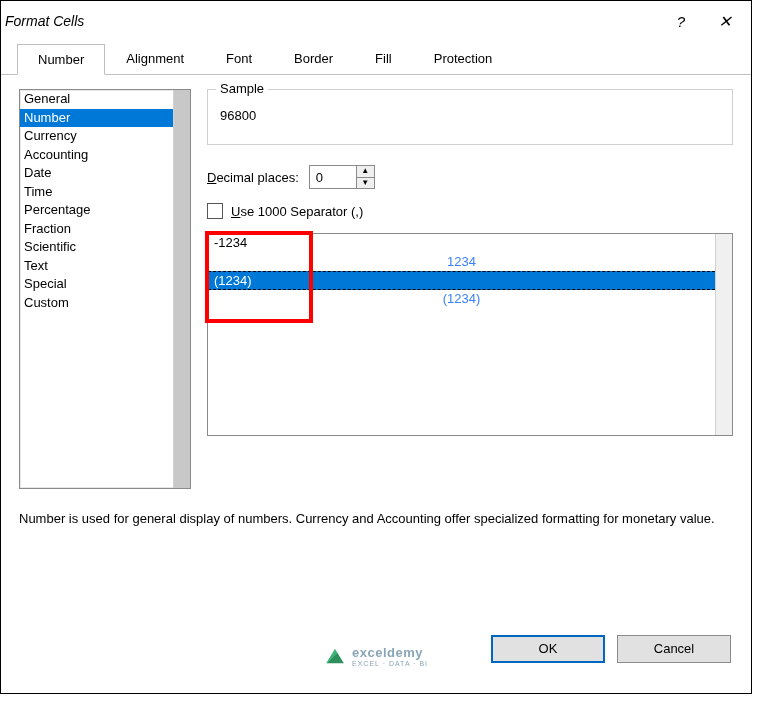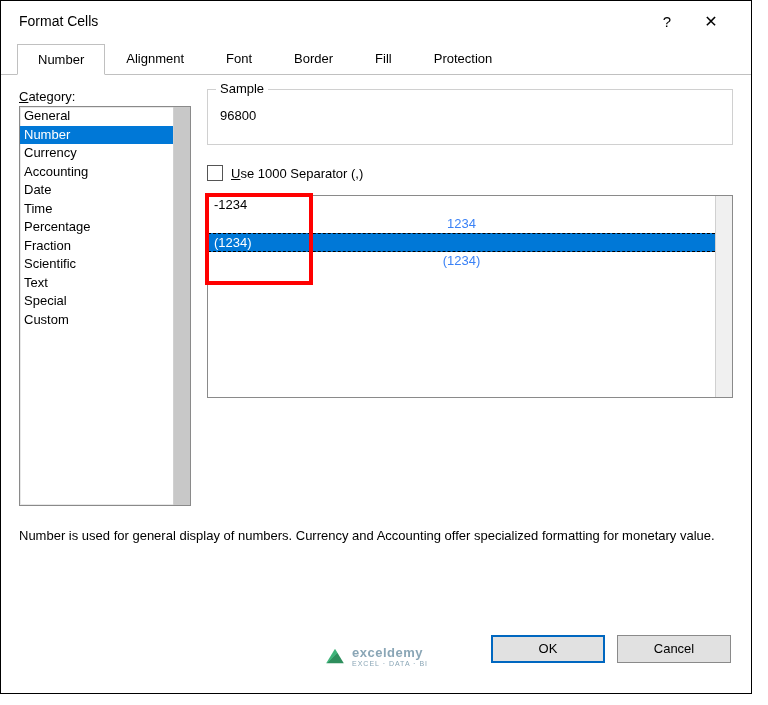--- a/index.html
+++ b/index.html
@@ -2,21 +2,21 @@
 <html><head>
 <meta charset="utf-8">
 <style>
 * { box-sizing: border-box; margin: 0; padding: 0; font-family: "Segoe UI", Tahoma, sans-serif; font-size: 13px; }
 body { background: #fff; width: 768px; height: 705px; position: relative; }
 
 
 .dialog { width: 752px; height: 694px; border: 1px solid #000; background: #fff; position: absolute; top: 0; left: 0; }
 
 
-.titlebar { height: 40px; display: flex; align-items: center; padding: 0 18px; }
+.titlebar { height: 40px; display: flex; align-items: center; padding: 0 4px; font-style: italic; }
 .titlebar-title { flex: 1; font-size: 14px; }
 .titlebar-help { width: 44px; text-align: center; font-size: 15px; cursor: default; }
 .titlebar-close { width: 44px; text-align: center; font-size: 16px; cursor: default; }
 
 
 .tabrow { display: flex; align-items: flex-end; height: 34px; padding-left: 16px; border-bottom: 1px solid #c0c0c0; }
 .tab { padding: 7px 20px 7px 20px; border: 1px solid transparent; color: #000; cursor: default; }
 .tab.active { border: 1px solid #c0c0c0; border-bottom: 1px solid #fff; background: #fff; position: relative; top: 1px; }
 
 .content { padding: 14px 18px 0 18px; }
@@ -95,23 +95,20 @@
     <div class="tab">Border</div>
     <div class="tab">Fill</div>
     <div class="tab">Protection</div>
   </div>
 
   <div class="content">
 
     <div class="cols">
 
       <div>
-        <div class="cat-label">
-          <u>C</u><span>ategory:</span>
-        </div>
         <div class="catbox">
           <div class="catbox-list">
             <div class="cat-item">General</div>
             <div class="cat-item sel">Number</div>
             <div class="cat-item">Currency</div>
             <div class="cat-item">Accounting</div>
             <div class="cat-item">Date</div>
             <div class="cat-item">Time</div>
             <div class="cat-item">Percentage</div>
             <div class="cat-item">Fraction</div>
@@ -126,20 +123,32 @@
         </div>
       </div>
 
       <div class="right">
 
         <div class="sample-group">
           <div class="sample-label">Sample</div>
           <div class="sample-value">96800</div>
         </div>
 
+        <div class="row">
+          <div class="row-label">
+            <u>D</u><span>ecimal places:</span>
+          </div>
+          <div class="spinner-wrap">
+            <input class="spinner-input" value="0" style="">
+            <div class="spinner-btns">
+              <div class="spinner-btn">▲</div>
+              <div class="spinner-btn">▼</div>
+            </div>
+          </div>
+        </div>
 
         <div class="checkbox-row">
           <div class="cb"></div>
           <div class="cb-label">
             <u>U</u><span>se 1000 Separator (,)</span>
           </div>
         </div>
 
         <div class="negbox">
           <div class="neglist">

